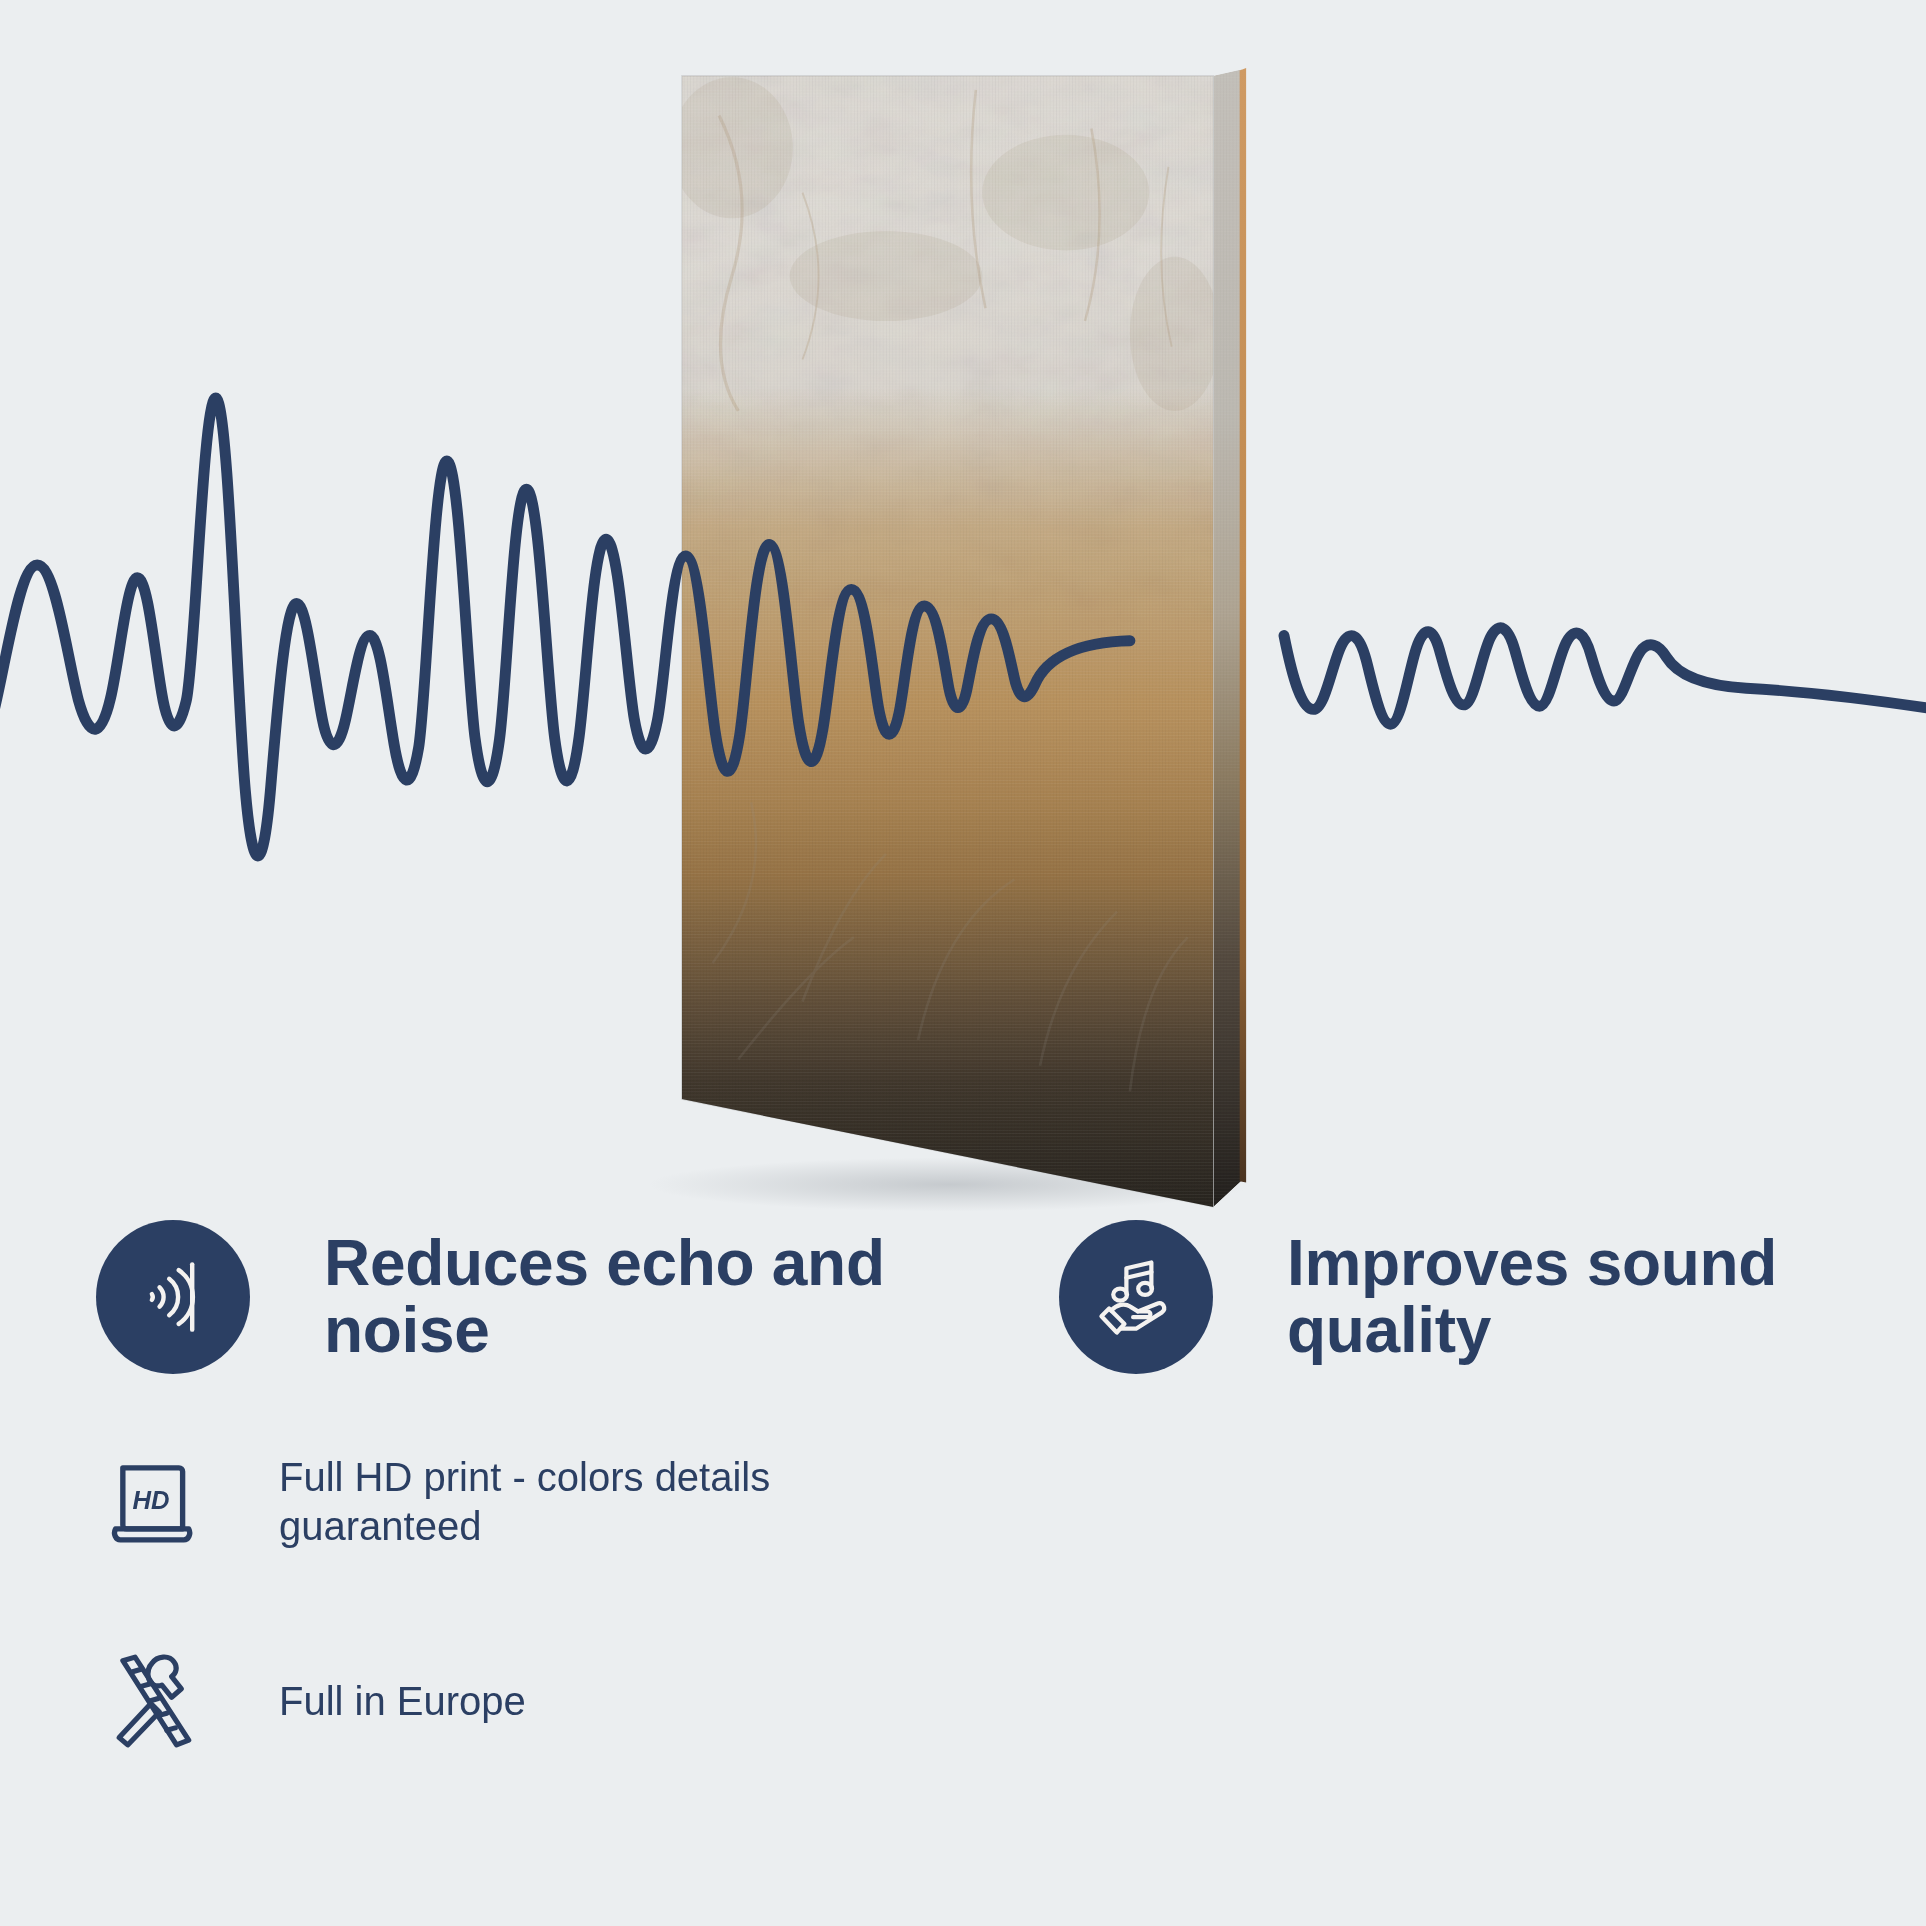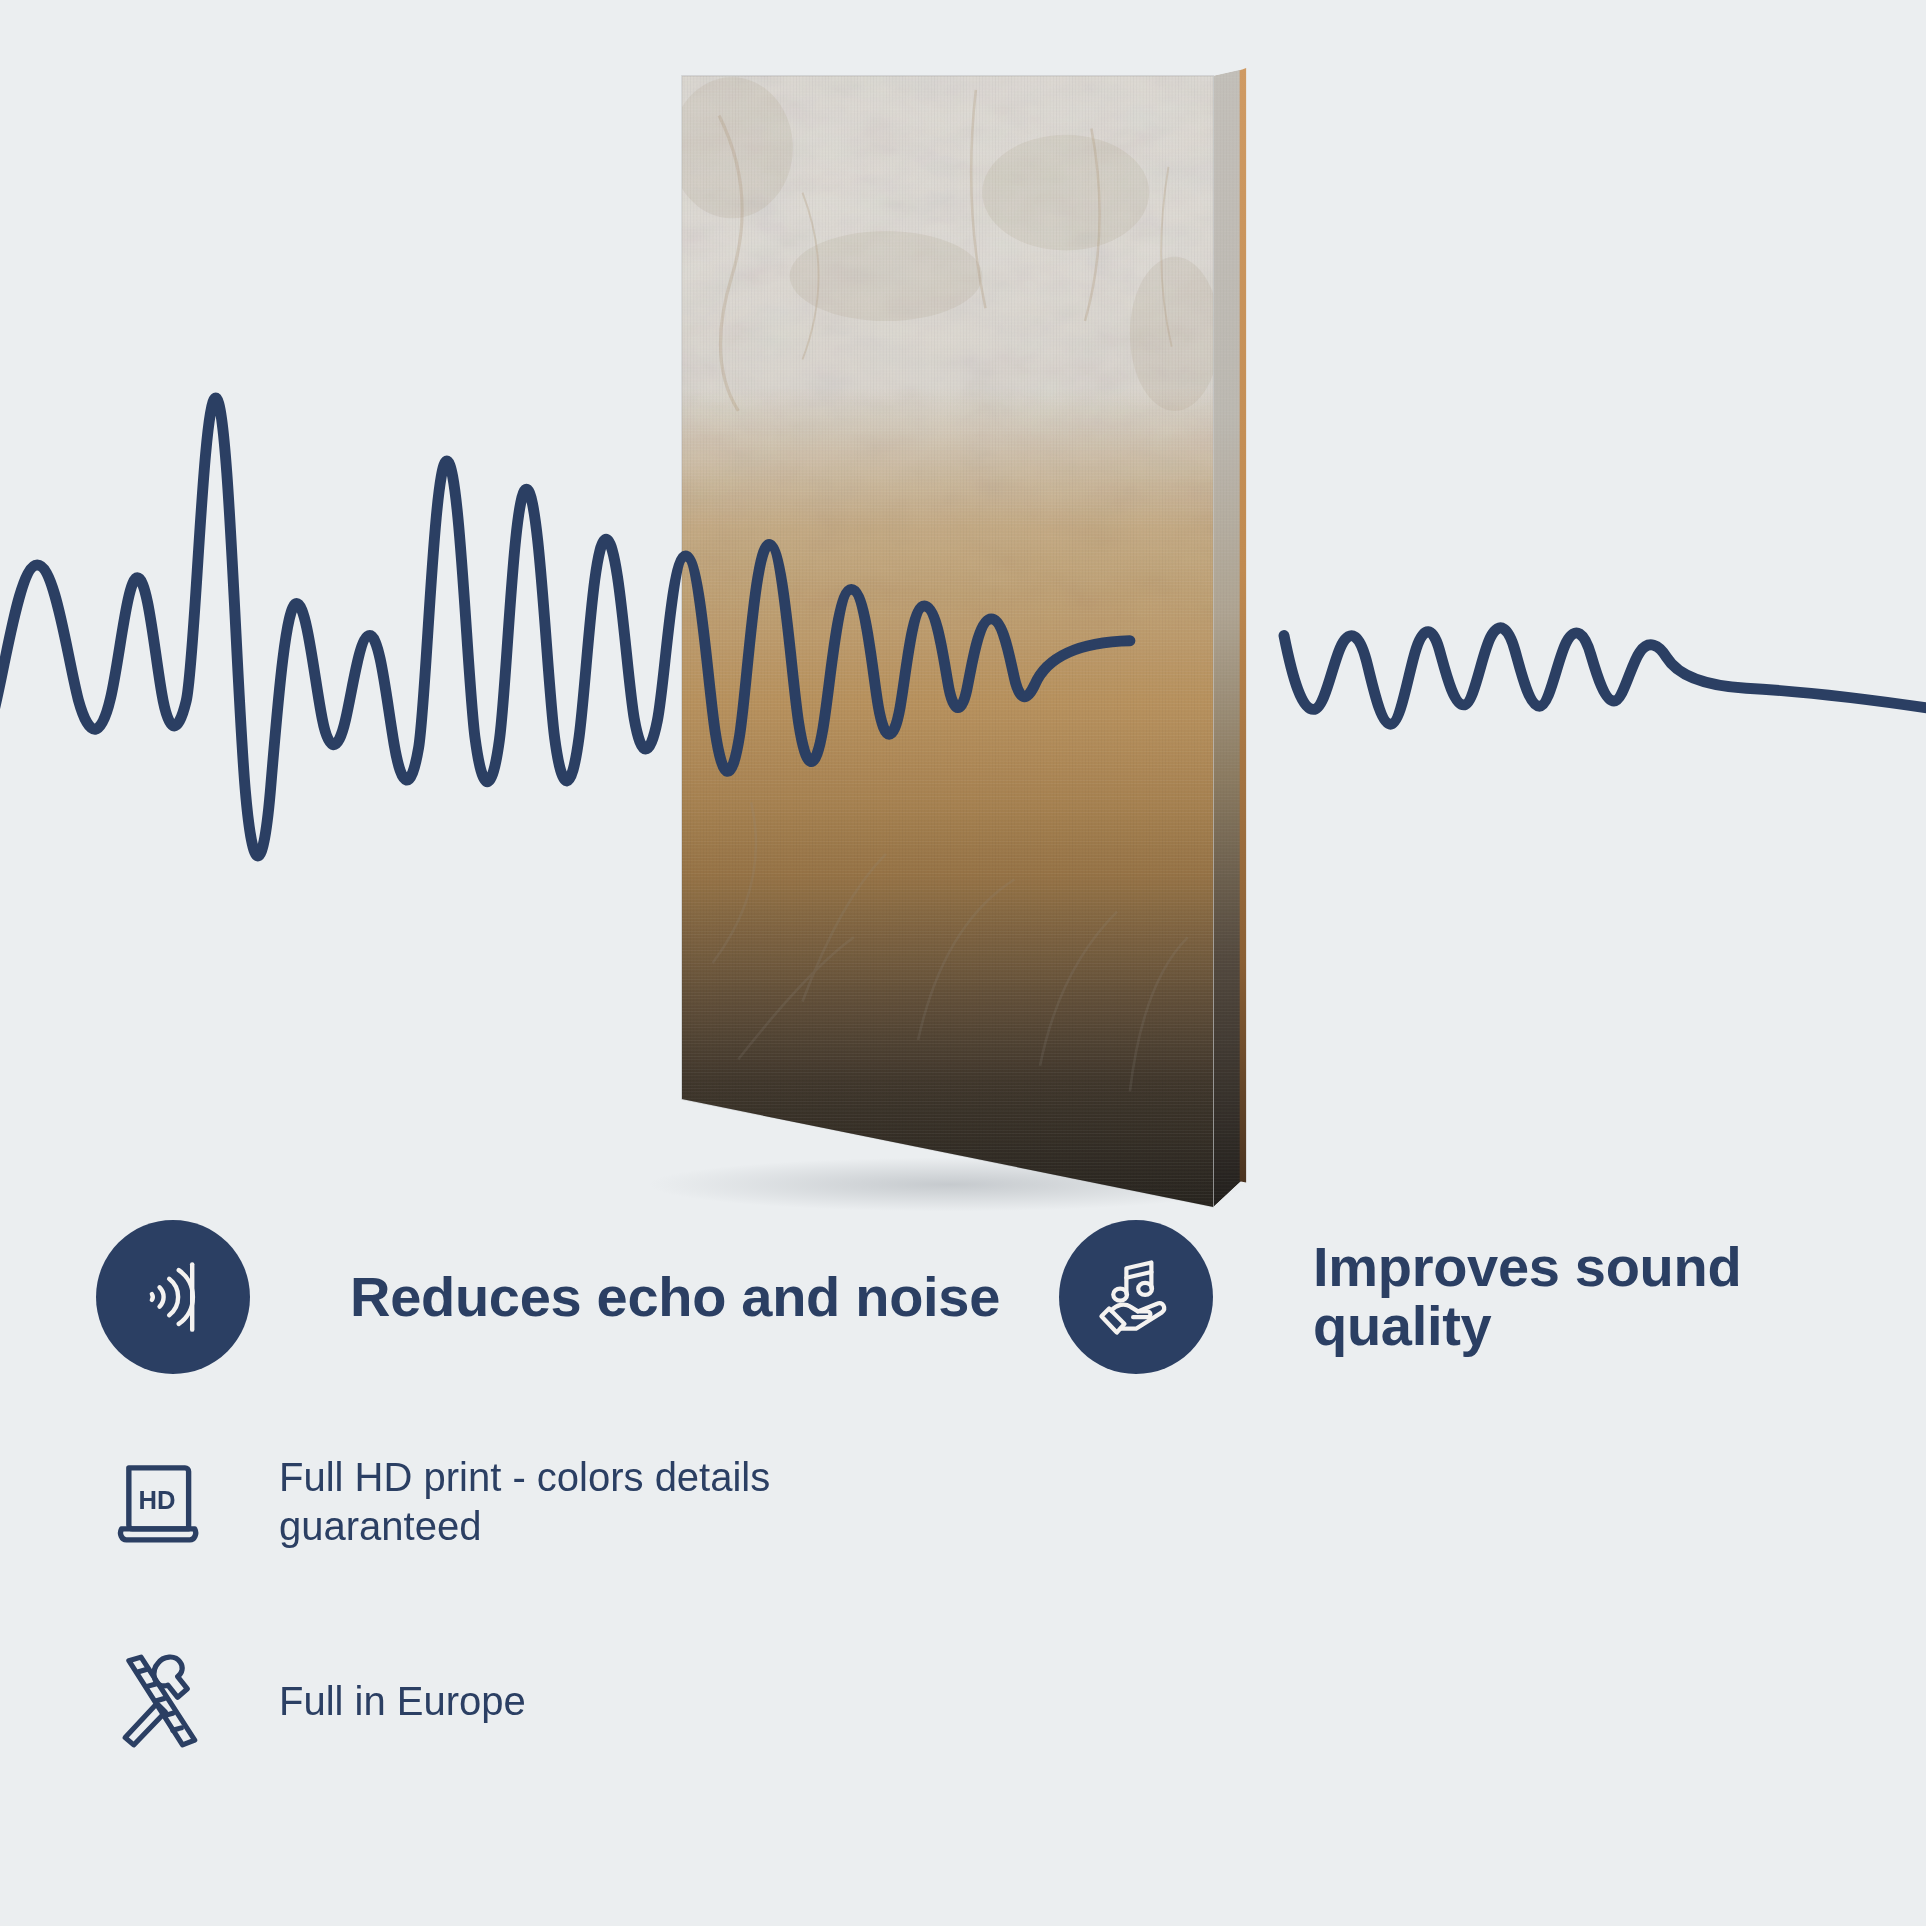--- a/index.html
+++ b/index.html
@@ -31,28 +31,29 @@
   .sub-cell{width:963px;}
   .sub-cell.right{width:790px;}
 
   .badge{
     width:154px;height:154px;border-radius:50%;
     background:#2b3f63;
     display:flex;align-items:center;justify-content:center;
     flex:0 0 154px;
   }
   .hero-label{
-    font-size:56px;font-weight:bold;color:#2b3f63;
-    margin-left:100px;letter-spacing:-0.3px;line-height:1.05;
+    font-size:64px;font-weight:bold;color:#2b3f63;
+    margin-left:74px;letter-spacing:-0.3px;line-height:1.05;
   }
 
   .sub-icon{
     width:128px;height:128px;
-    display:flex;align-items:center;justify-content:flex-end;
+    display:flex;align-items:center;justify-content:flex-start;
     flex:0 0 128px;
+    font-style:italic;
   }
   .sub-label{
     font-size:40px;color:#2b3f63;
     margin-left:55px;line-height:1.22;font-weight:normal;
   }
   .row-gap-1{height:64px;}
   .row-gap-2{height:71px;}
 </style>
 </head>
 <body>

